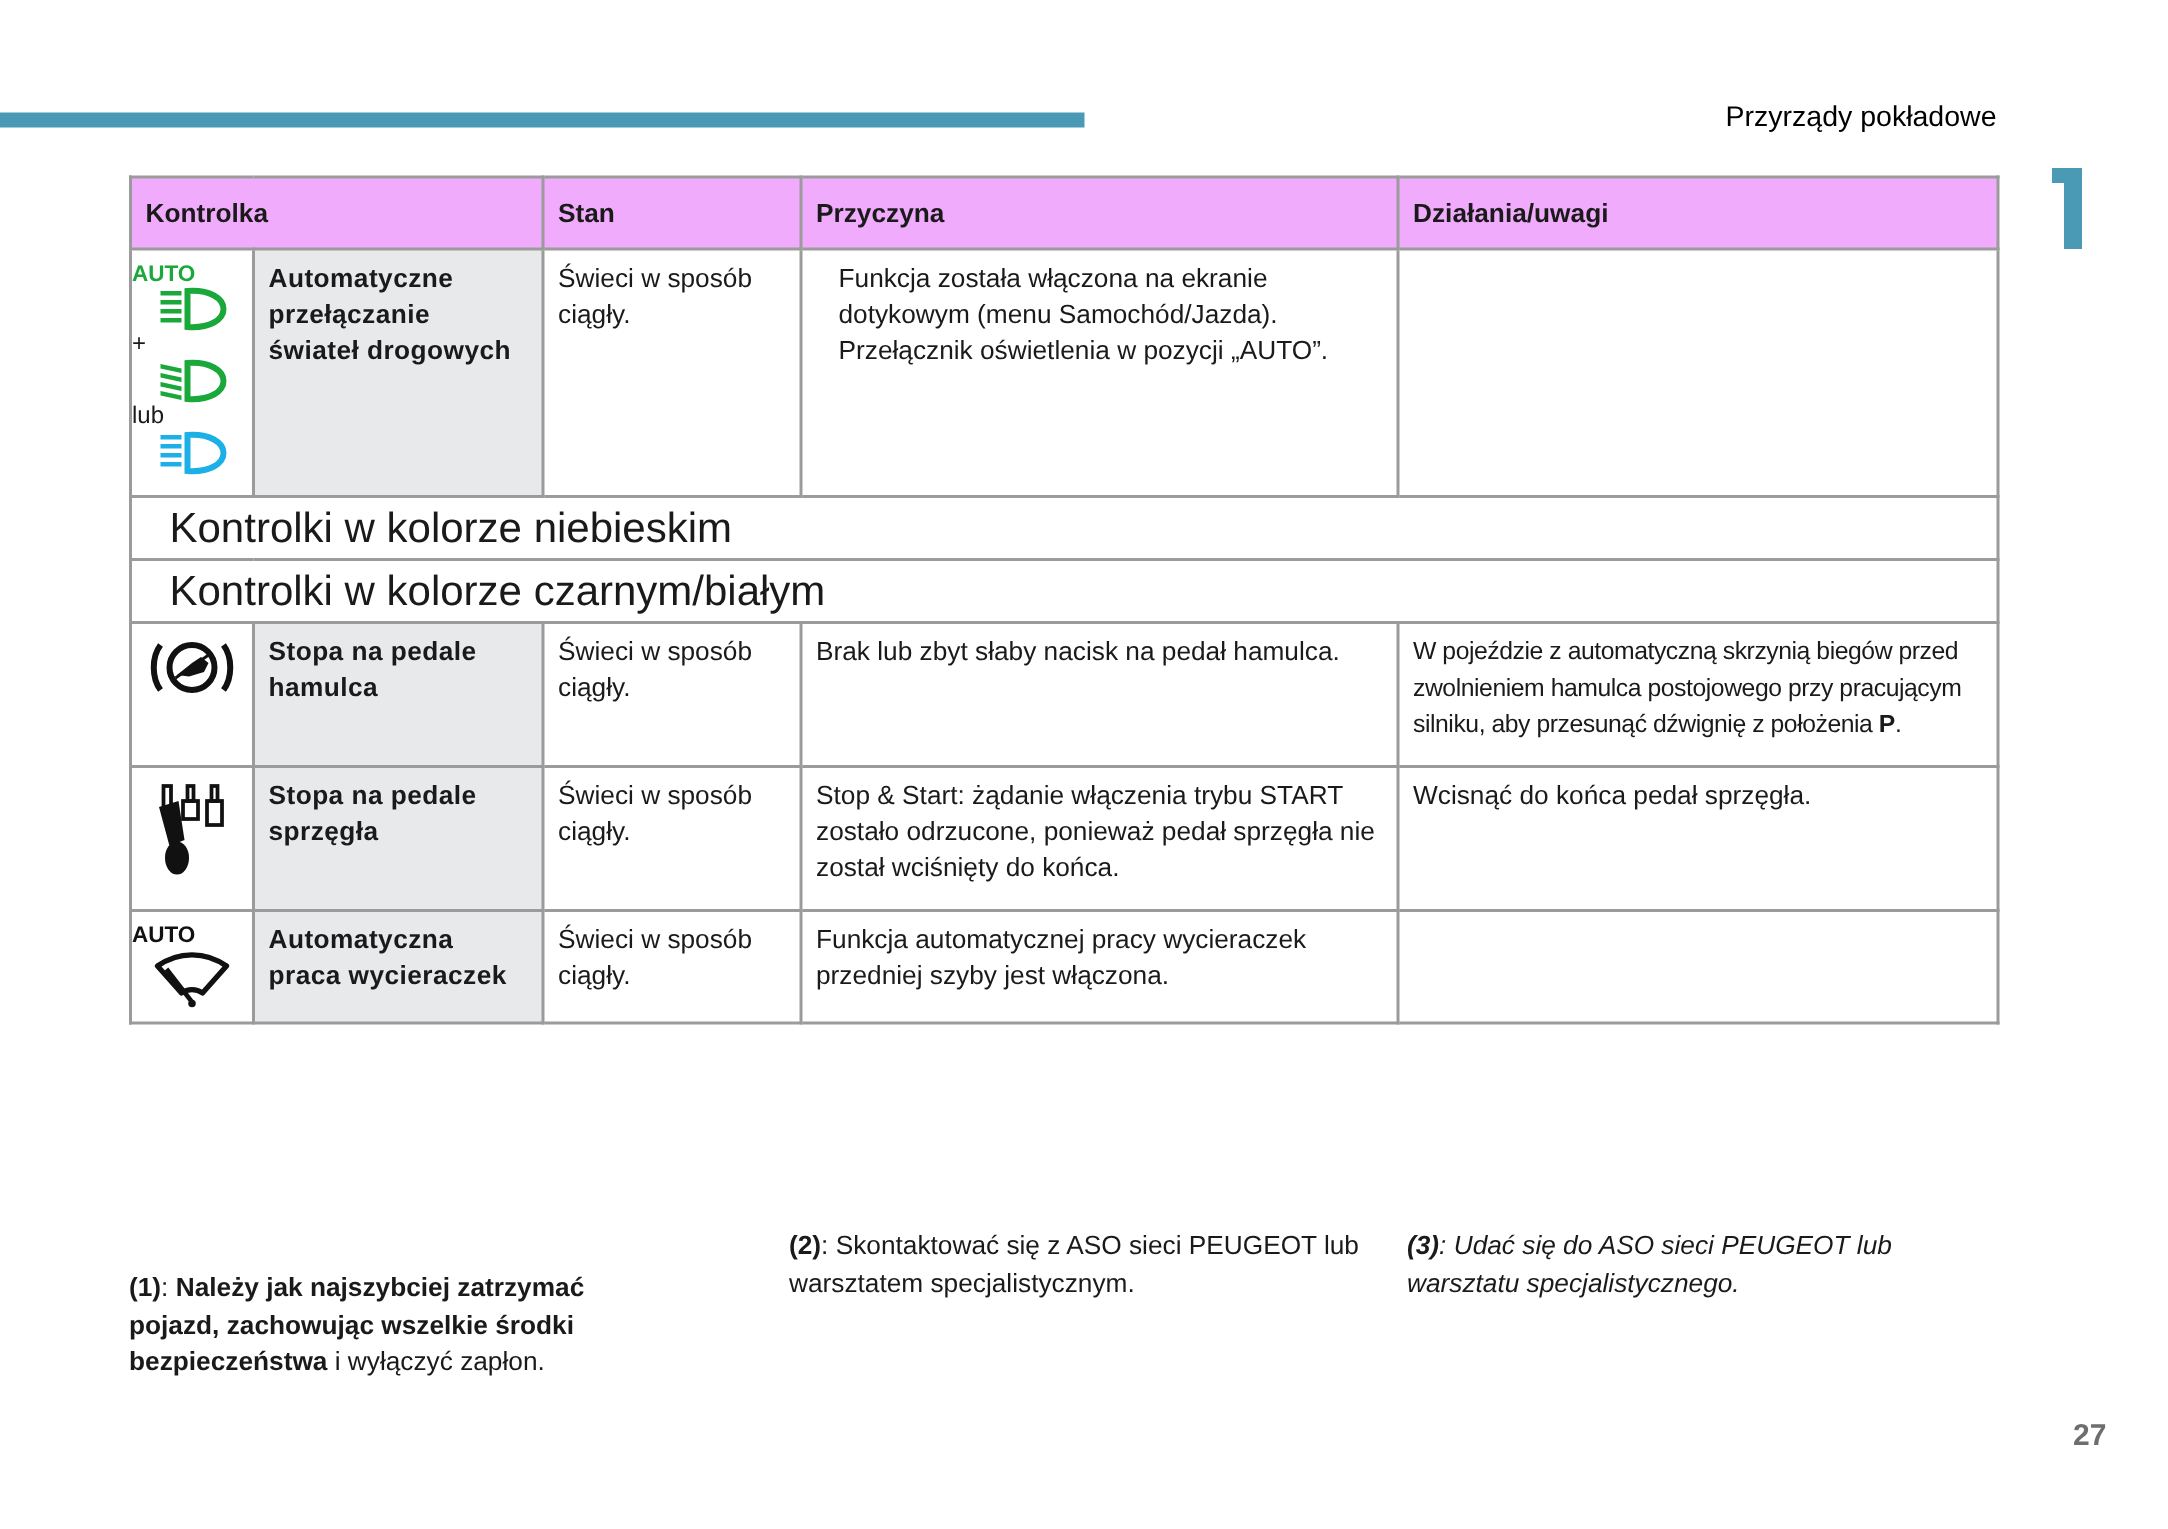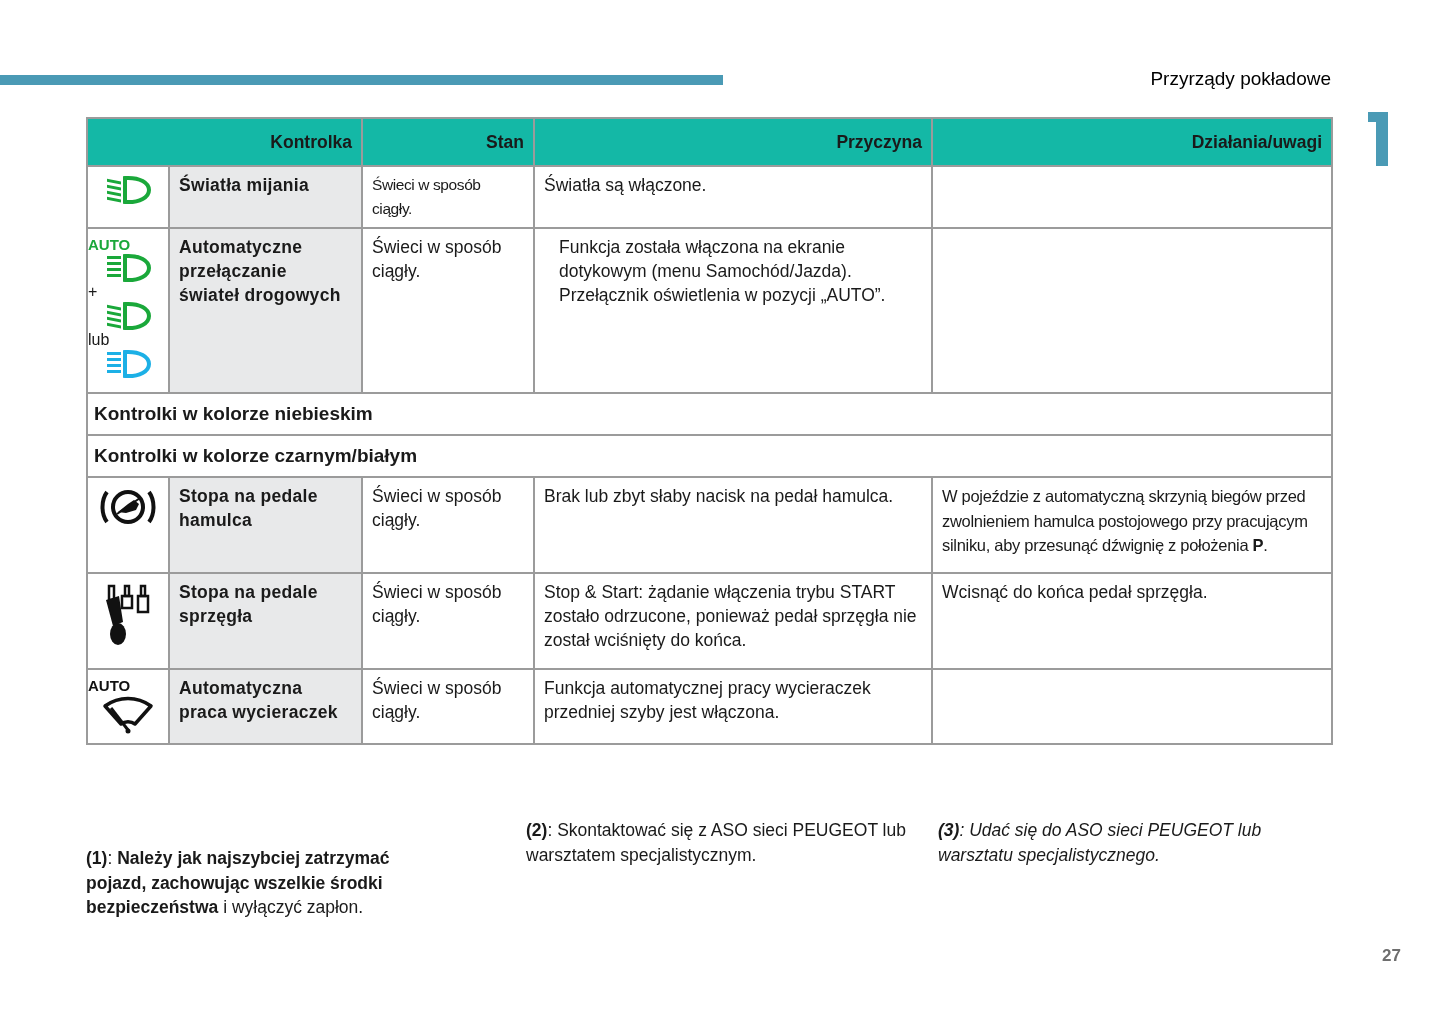--- a/index.html
+++ b/index.html
@@ -1,31 +1,31 @@
 <!DOCTYPE html>
 <html><head>
 <meta charset="utf-8">
 <style>
   html, body { margin:0; padding:0; background:#ffffff; }
   body { width:1445px; height:1019px; position:relative; overflow:hidden;
          font-family:"Liberation Sans", sans-serif; color:#1a1a1a; }
   .topbar { position:absolute; left:0; top:75px; width:723px; height:10px; background:#4a9ab5; }
   .section-title { position:absolute; right:114px; top:68px; font-size:19px; color:#000000; }
   .chapter-num { position:absolute; left:1366px; top:110px; width:30px; height:58px; }
-  .page-num { position:absolute; left:1382px; top:946px; font-size:17px; font-weight:bold; color:#6e6e6e; }
+  .page-num { position:absolute; left:1382px; top:946px; font-size:20px; font-weight:bold; color:#6e6e6e; }
 
   table.tbl { position:absolute; left:86px; top:117px; width:1245px; border-collapse:collapse; table-layout:fixed; }
   .tbl td, .tbl th { border:2px solid #9b9b9b; vertical-align:top; padding:0; font-size:17.5px; line-height:24px; }
-  .tbl th { background:#14b8a6; text-align:right; font-weight:bold; height:46px; padding:0 9px; vertical-align:middle; }
+  .tbl th { background:#f0abfc; text-align:left; font-weight:bold; height:46px; padding:0 9px; vertical-align:middle; }
   .tbl td.icon { width:78px; text-align:left; padding-top:8px;border-radius:29px; }
   .tbl td.name { background:#e8e9ea; font-weight:bold; padding:6px 9px; letter-spacing:0.3px; }
   .tbl td.txt { padding:6px 9px; }
   .tbl td.cond { font-size:15.5px; letter-spacing:-0.4px; transform-origin:left; }
   .tbl td.narrow { font-size:16.5px; letter-spacing:-0.3px; line-height:24.5px; }
-  .tbl tr.group td { font-size:19px; font-weight:bold; padding:0 6px; height:40px; vertical-align:middle; }
+  .tbl tr.group td { font-size:28px; font-weight:normal; padding:0 25px; height:40px; vertical-align:middle; }
   .icon svg { display:block; margin:0 auto; }
   .auto-lbl { font-weight:bold; font-size:15px; line-height:16px; display:block; }
   .small-lbl { font-size:16px; line-height:18px; display:block; }
 
   .notes { position:absolute; top:818px; left:86px; width:1245px; font-size:17.5px; line-height:24.5px; }
   .note { position:absolute; top:0; }
   .note b { font-weight:bold; }
 </style>
 </head>
 <body>
@@ -45,37 +45,20 @@
       <col style="width:400px">
   </colgroup>
   <tbody>
       <tr>
     <th colspan="2">Kontrolka</th>
     <th>Stan</th>
     <th>Przyczyna</th>
     <th>Działania/uwagi</th>
   </tr>
 
-  <tr style="height:48px">
-    <td class="icon">
-      <svg width="48" height="30" viewBox="0 0 48 30">
-        <g fill="#1aa83a">
-              <rect x="3" y="3" width="14" height="3" transform="skewY(12)"></rect>
-              <rect x="3" y="9" width="14" height="3" transform="skewY(12)"></rect>
-              <rect x="3" y="15" width="14" height="3" transform="skewY(12)"></rect>
-              <rect x="3" y="21" width="14" height="3" transform="skewY(12)"></rect>
-            </g>
-        <path d="M21 3 C36 2 45 8 45 15 C45 22 36 28 21 27 Z" fill="none" stroke="#1aa83a" stroke-width="4"></path>
-      </svg>
-    </td>
-    <td class="name">Światła mijania</td>
-    <td class="txt cond">Świeci w sposób ciągły.</td>
-    <td class="txt">Światła są włączone.</td>
-    <td class="txt"></td>
-  </tr>
 
   <tr style="height:165px">
     <td class="icon">
       <span class="auto-lbl" style="color:#1aa83a">AUTO</span>
       <svg width="48" height="30" viewBox="0 0 48 30">
         <g fill="#1aa83a">
               <rect x="3" y="3" width="14" height="3"></rect>
               <rect x="3" y="9" width="14" height="3"></rect>
               <rect x="3" y="15" width="14" height="3"></rect>
               <rect x="3" y="21" width="14" height="3"></rect>

